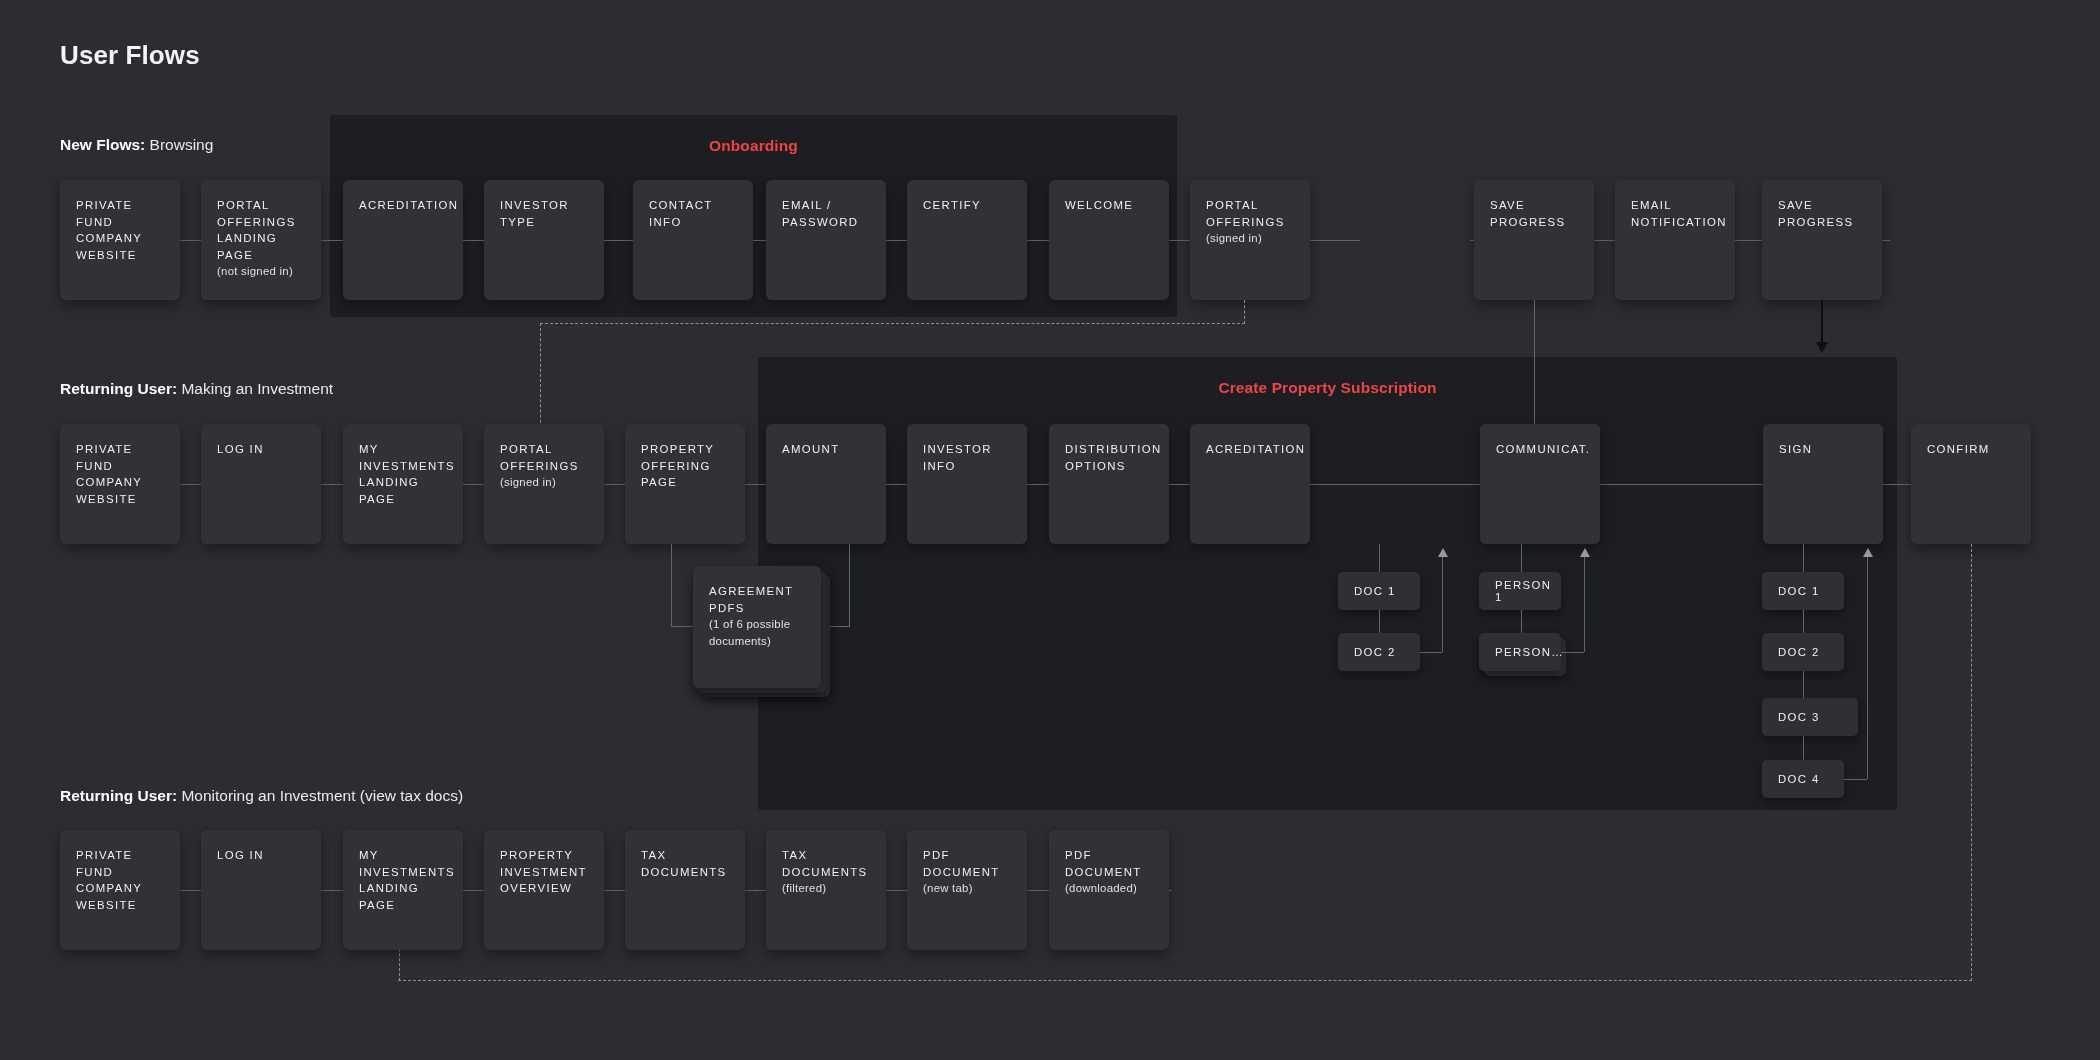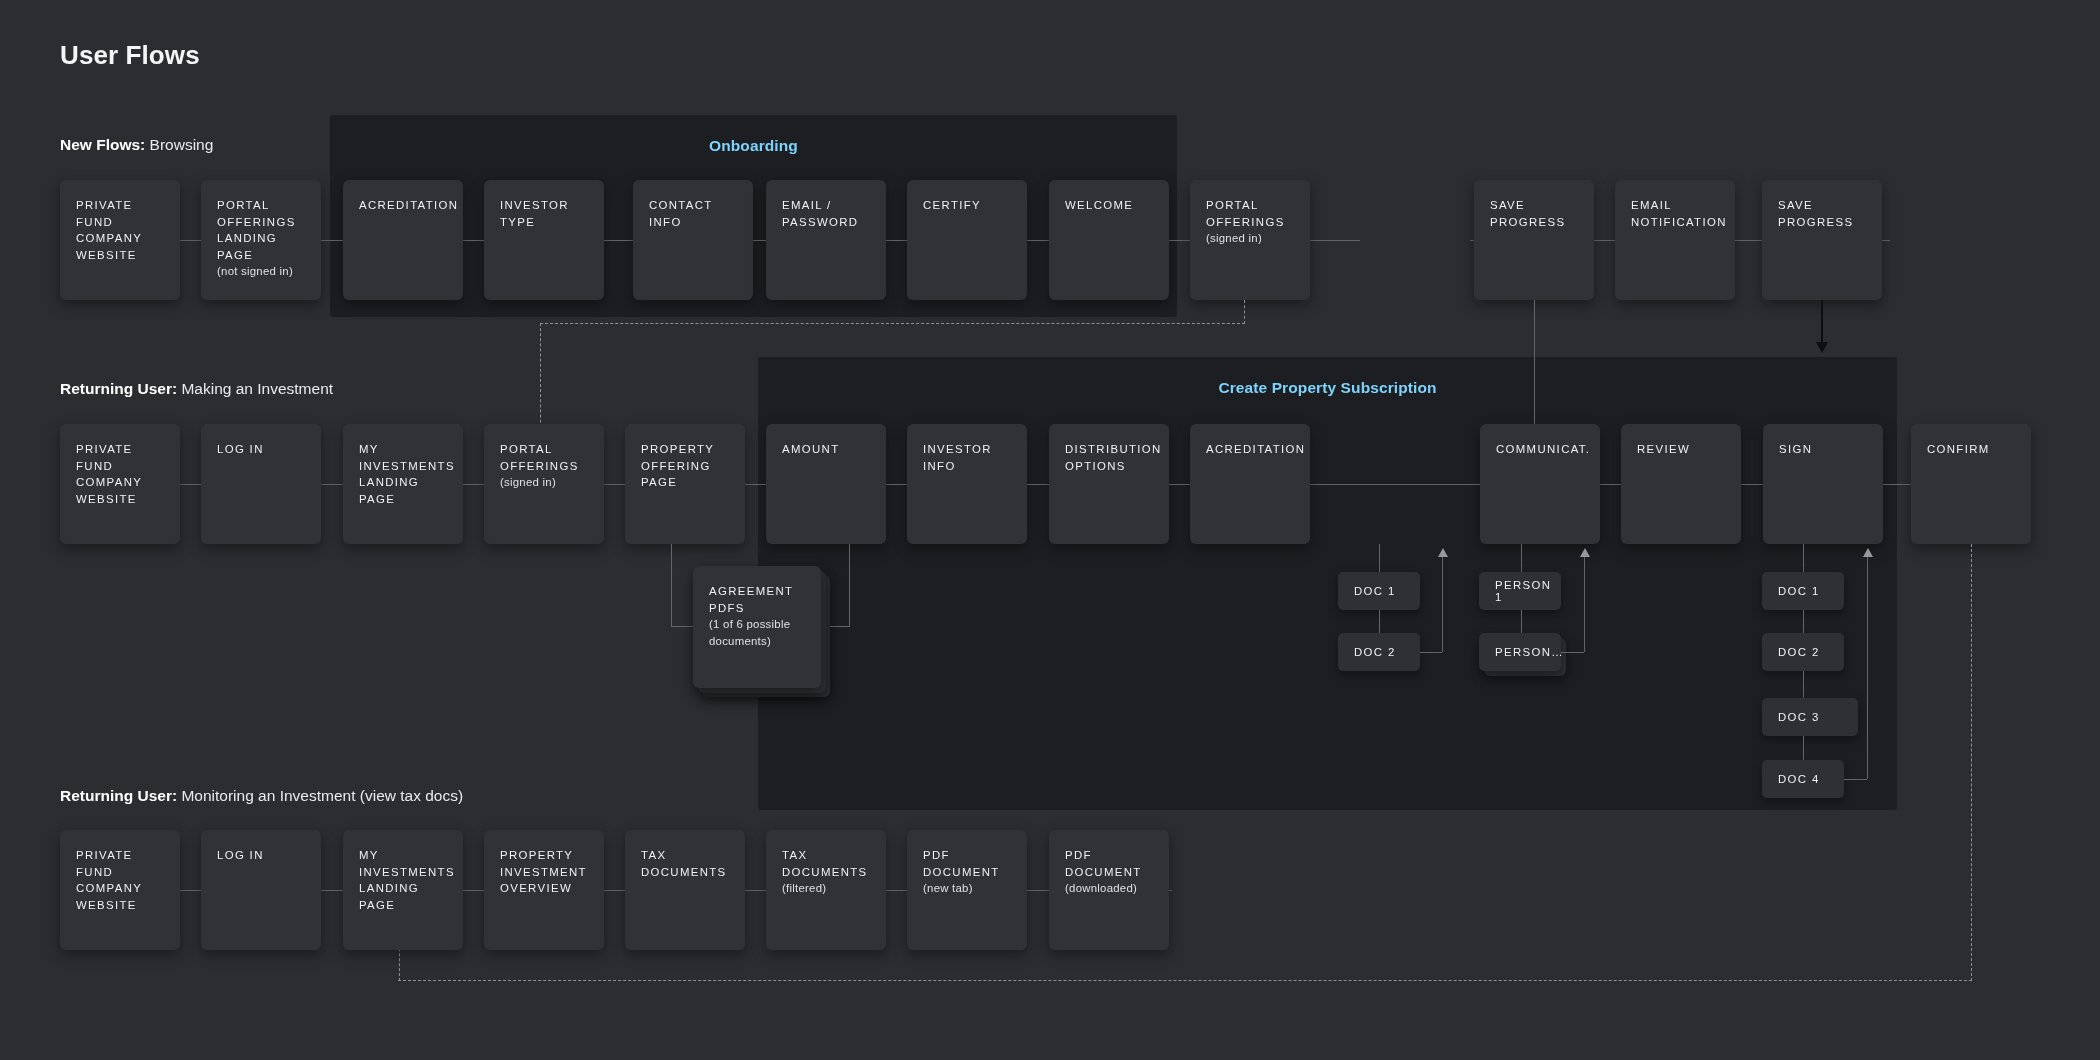--- a/index.html
+++ b/index.html
@@ -29,21 +29,21 @@
 
   
   .group-panel {
     position: absolute;
     background: #1c1e21;
     border-radius: 3px;
   }
   .group-title {
     position: absolute; top: 22px; left: 0; right: 0;
     text-align: center;
-    font-size: 15.5px; font-weight: bold; color: #7dd3fc;
+    font-size: 15.5px; font-weight: bold; color: #ef4444;
     letter-spacing: 0.1px;
   }
 
   
   .card {
     position: absolute;
     background: #303236;
     border-radius: 6px;
     box-shadow: 0 5px 14px rgba(0,0,0,0.40);
     padding: 17px 15px 0 16px;
@@ -244,23 +244,20 @@
   <div class="card" style="left:1049px; top:424px; width:120px; height:120px;">
     <div class="t">DISTRIBUTION
 OPTIONS</div>
   </div>
   <div class="card" style="left:1190px; top:424px; width:120px; height:120px;">
     <div class="t">ACREDITATION</div>
   </div>
   <div class="card" style="left:1480px; top:424px; width:120px; height:120px;">
     <div class="t">COMMUNICAT.</div>
   </div>
-  <div class="card" style="left:1621px; top:424px; width:120px; height:120px;">
-    <div class="t">REVIEW</div>
-  </div>
   <div class="card" style="left:1763px; top:424px; width:120px; height:120px;">
     <div class="t">SIGN</div>
   </div>
   <div class="card" style="left:1911px; top:424px; width:120px; height:120px;">
     <div class="t">CONFIRM</div>
   </div>
 
   <div class="vline" style="left:671px; top:544px; width:1px; height:82px;"></div>
   <div class="hline" style="left:671px; top:626px; width:27px;"></div>
   <div class="vline" style="left:849px; top:544px; width:1px; height:82px;"></div>

